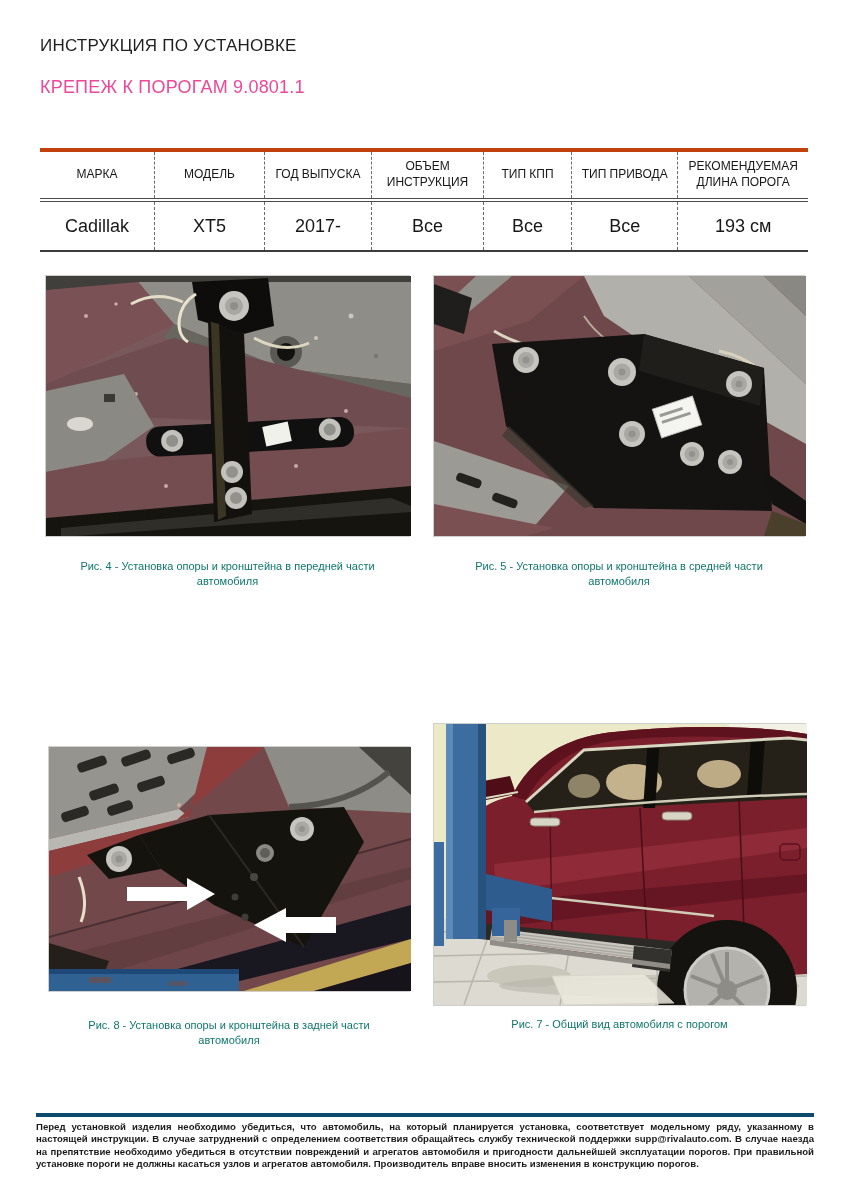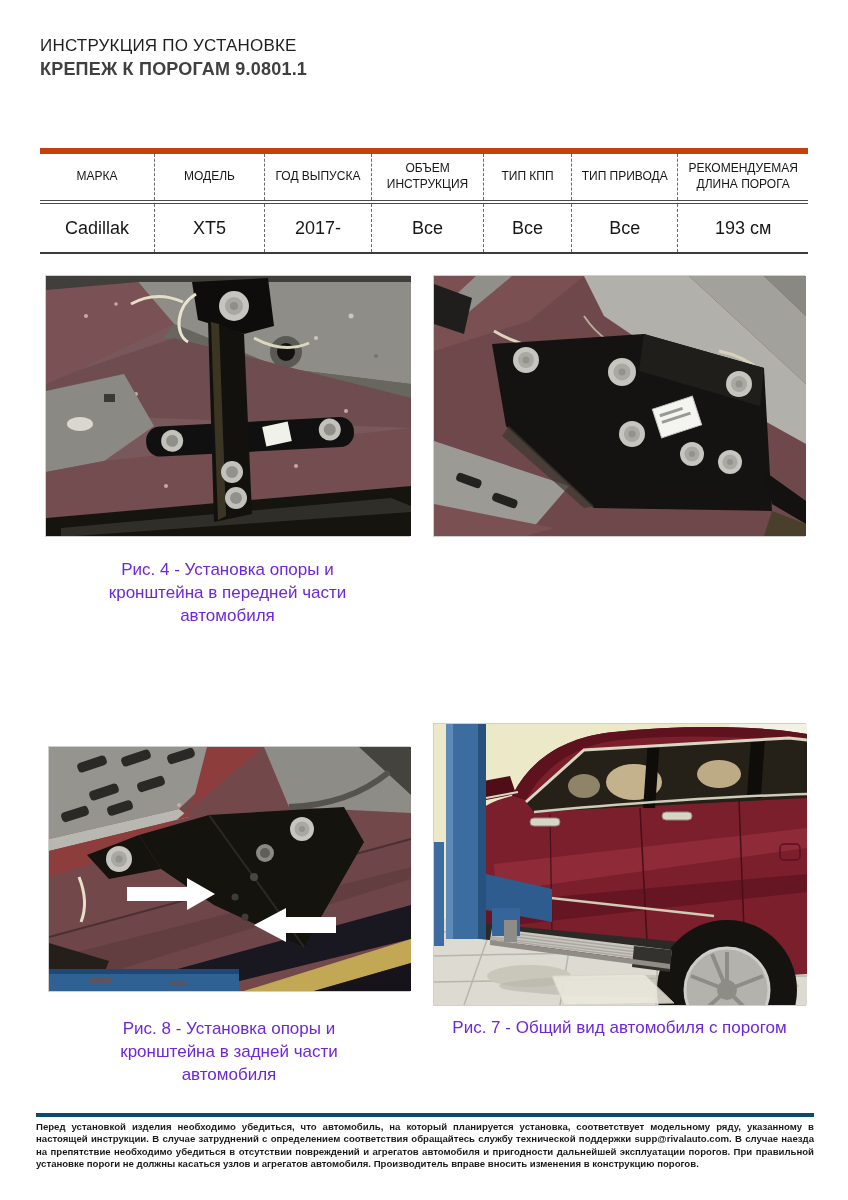--- a/index.html
+++ b/index.html
@@ -3,40 +3,40 @@
 <meta charset="utf-8">
 <style>
   html,body{margin:0;padding:0;background:#ffffff;}
   .page{
     position:relative;width:848px;height:1200px;margin:0 auto;background:#fff;
     font-family:"Liberation Sans", sans-serif;color:#1c1c1c;overflow:hidden;
   }
   
   .title-block{position:absolute;left:40px;top:36px;}
   .title-line1{font-size:17px;font-weight:400;color:#1f1f1f;letter-spacing:.2px;}
-  .title-line2{font-size:18px;font-weight:700;color:#404040;margin-top:3px;letter-spacing:.2px;}
+  .title-line2{font-size:18px;font-weight:400;color:#ec4899;margin-top:21px;letter-spacing:.2px;}
   
   .spec-table{
     position:absolute;left:40px;top:148px;width:768px;border-collapse:collapse;table-layout:fixed;
-    border-top:6px solid #c2410c;border-bottom:2px solid #3c3c3c;
+    border-top:4px solid #c2410c;border-bottom:2px solid #3c3c3c;
   }
   .spec-table th,.spec-table td{
     text-align:center;vertical-align:middle;font-weight:400;color:#171717;
     border-left:1px dashed #6a6a6a;padding:6px 4px;
   }
   .spec-table th:first-child,.spec-table td:first-child{border-left:none;}
   .spec-table thead th{height:34px;font-size:12px;line-height:1.3;border-bottom:4px double #4a4a4a;}
   .spec-table tbody td{height:36px;font-size:18px;}
   .c1{width:15%}.c2{width:14.3%}.c3{width:13.9%}.c4{width:14.6%}.c5{width:11.2%}.c6{width:13.8%}.c7{width:17.2%}
   
   figure{position:absolute;margin:0;}
   .photo{border:1px solid #cfcfcf;line-height:0;background:#777;}
   .photo svg{display:block;}
   figcaption{
-    font-size:17px;line-height:1.35;color:#6d28d9;text-align:center;
+    font-size:11px;line-height:1.35;color:#0f766e;text-align:center;
   }
   .cap-wrap{display:flex;justify-content:center;}
   .cap-inner{max-width:310px;}
   .fig4{left:45px;top:275px;width:365px;}
   .fig5{left:433px;top:275px;width:372px;}
   .fig4 figcaption,.fig5 figcaption{margin-top:22px;}
   .fig6{left:48px;top:746px;width:362px;}
   .fig6 figcaption{margin-top:26px;}
   .fig7{left:433px;top:723px;width:373px;}
   .fig7 figcaption{margin-top:11px;}
@@ -182,20 +182,23 @@
         </g>
         <g transform="rotate(-18 243 141)">
           <rect x="222" y="126" width="42" height="30" fill="#f4f4f0" stroke="#c9c9c4"></rect>
           <rect x="227" y="133" width="24" height="3" fill="#9a9a94"></rect>
           <rect x="227" y="140" width="30" height="3" fill="#9a9a94"></rect>
         </g>
         <polygon points="330,195 372,225 372,248 338,228" fill="#131210"></polygon>
         <polygon points="338,235 372,248 372,260 330,260" fill="#4a3f2a"></polygon>
       </svg>
     </div>
+    <figcaption class="cap-wrap">
+      <span class="cap-inner">Рис. 5 - Установка опоры и кронштейна в средней части автомобиля</span>
+    </figcaption>
   </figure>
 
   <figure class="fig6">
     <div class="photo">
       <svg width="362" height="244" viewBox="0 0 362 244">
         <rect width="362" height="244" fill="#73484b"></rect>
         <polygon points="0,0 195,0 130,62 0,92" fill="#96948f"></polygon>
         <g fill="#2a2925">
           <rect x="28" y="12" width="30" height="10" rx="4" transform="rotate(-18 43 17)"></rect>
           <rect x="72" y="6" width="30" height="10" rx="4" transform="rotate(-18 87 11)"></rect>

